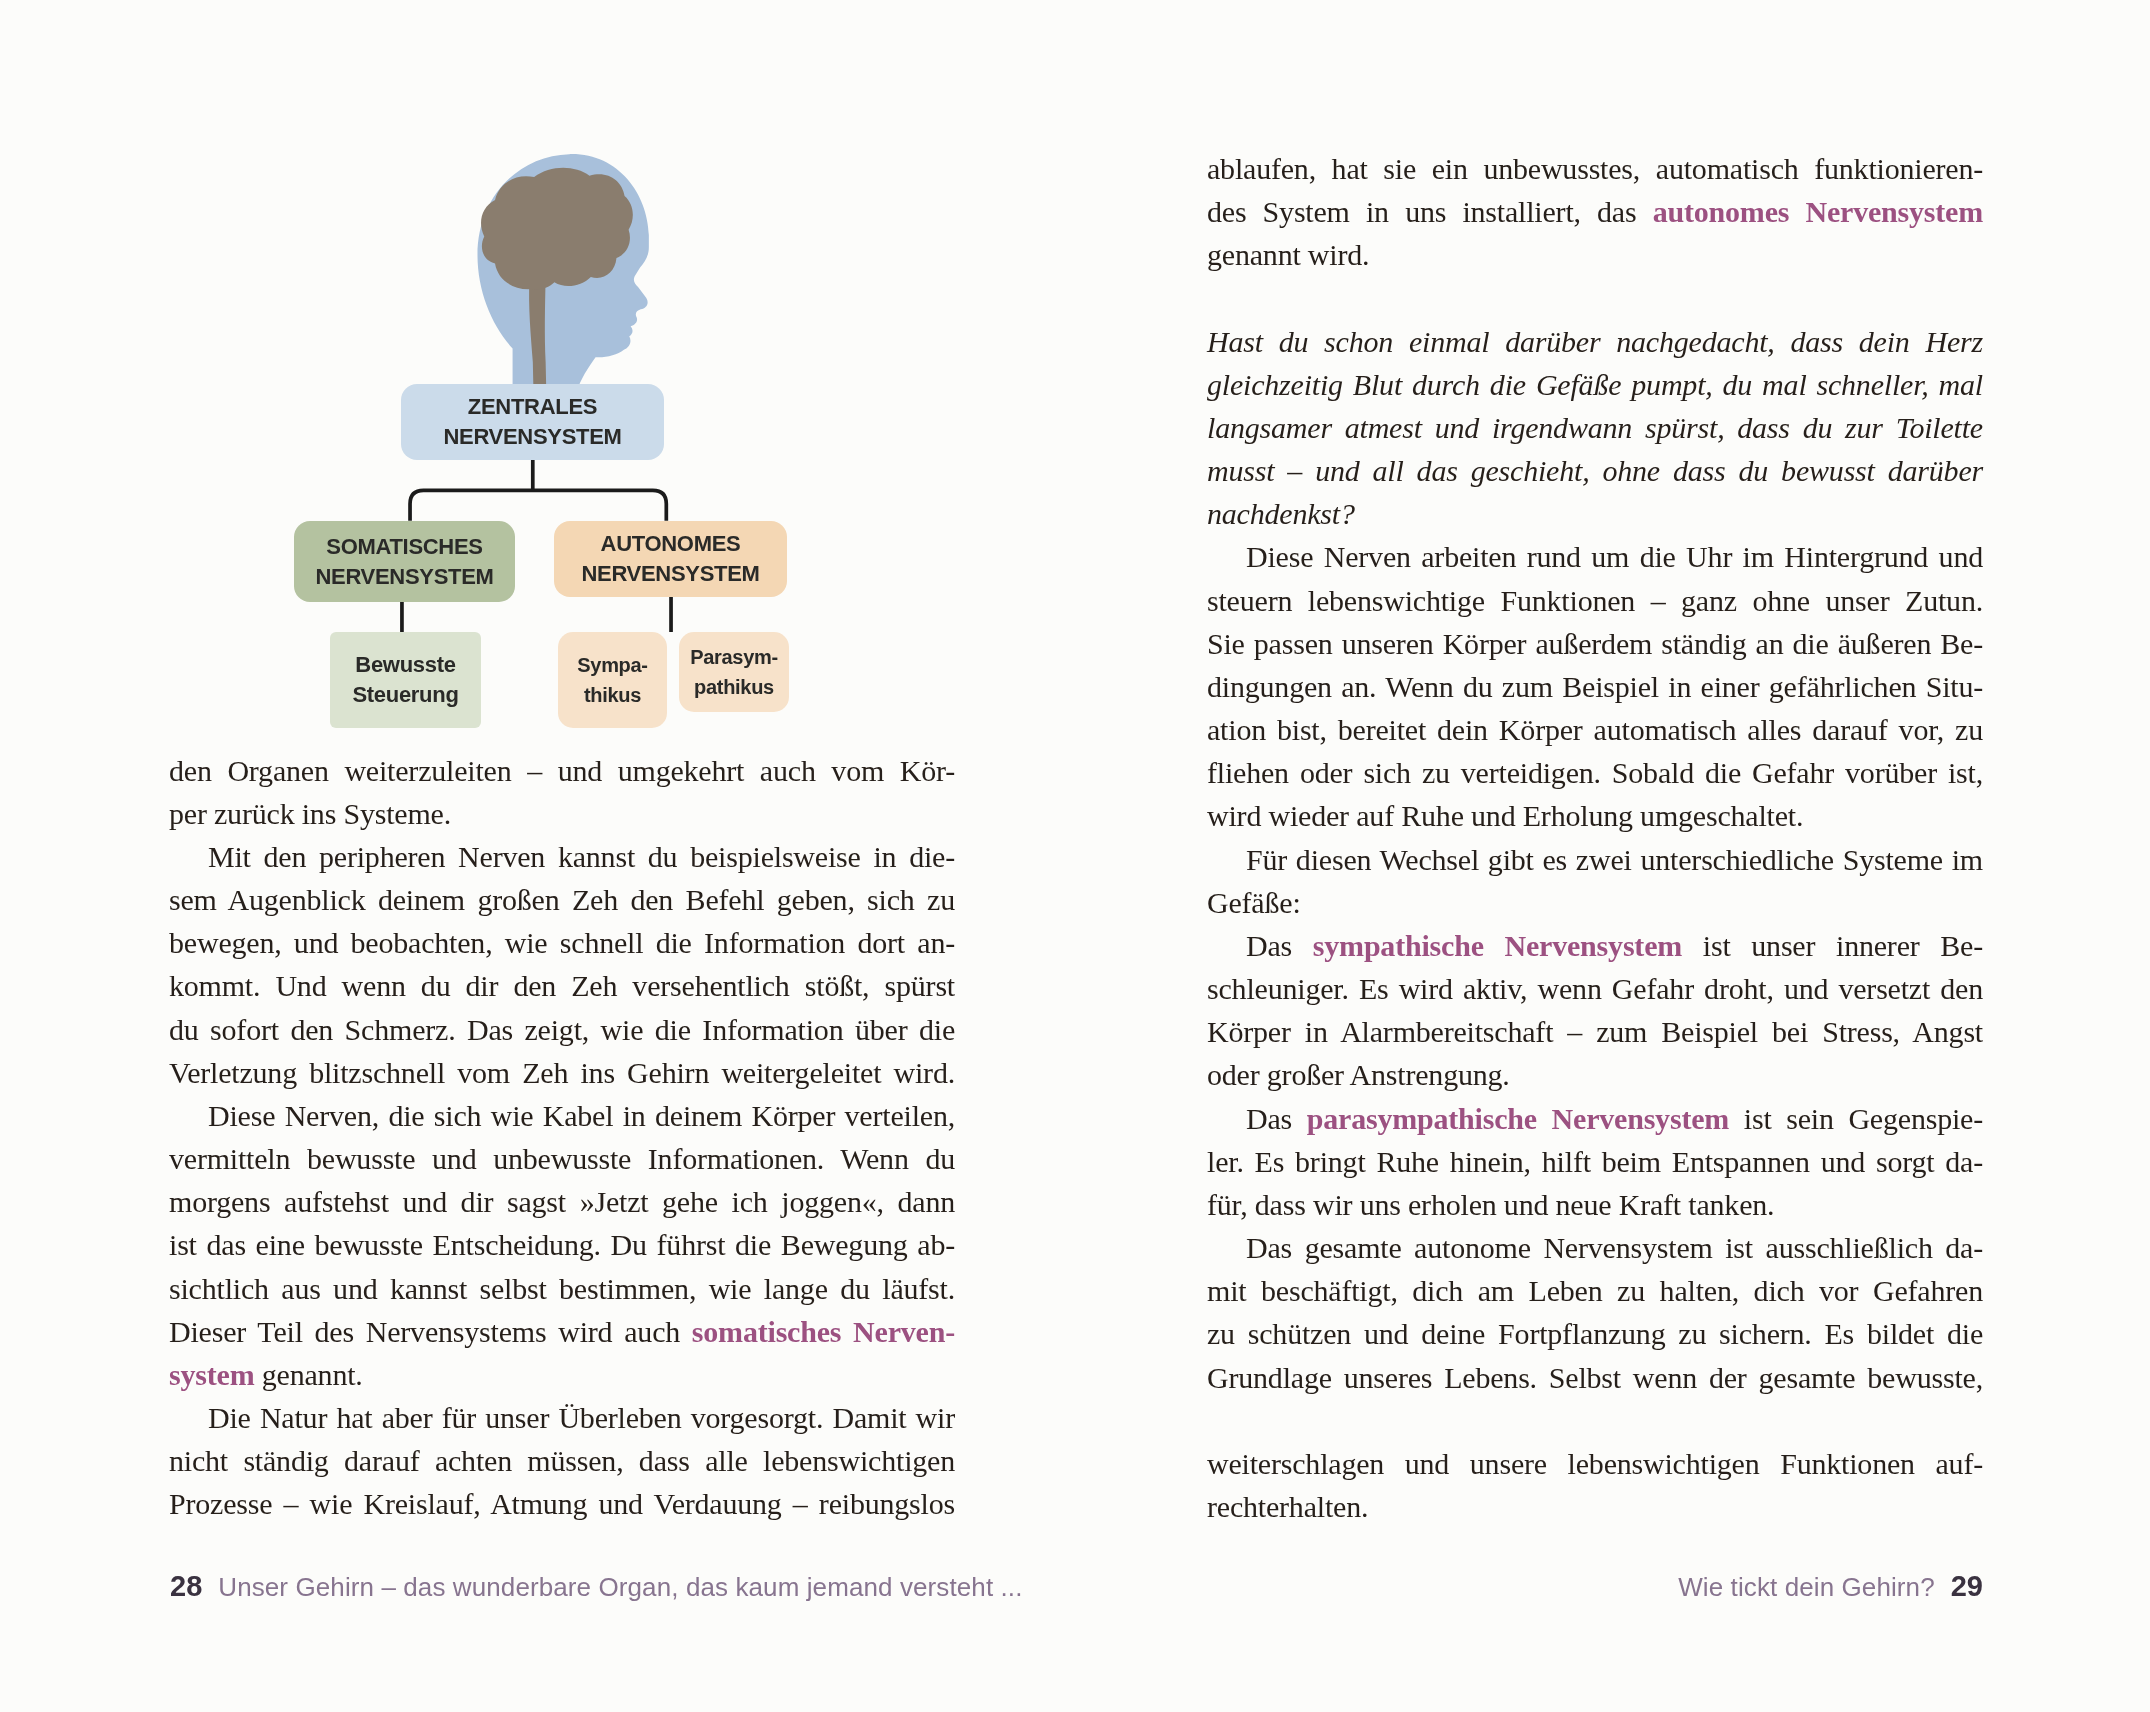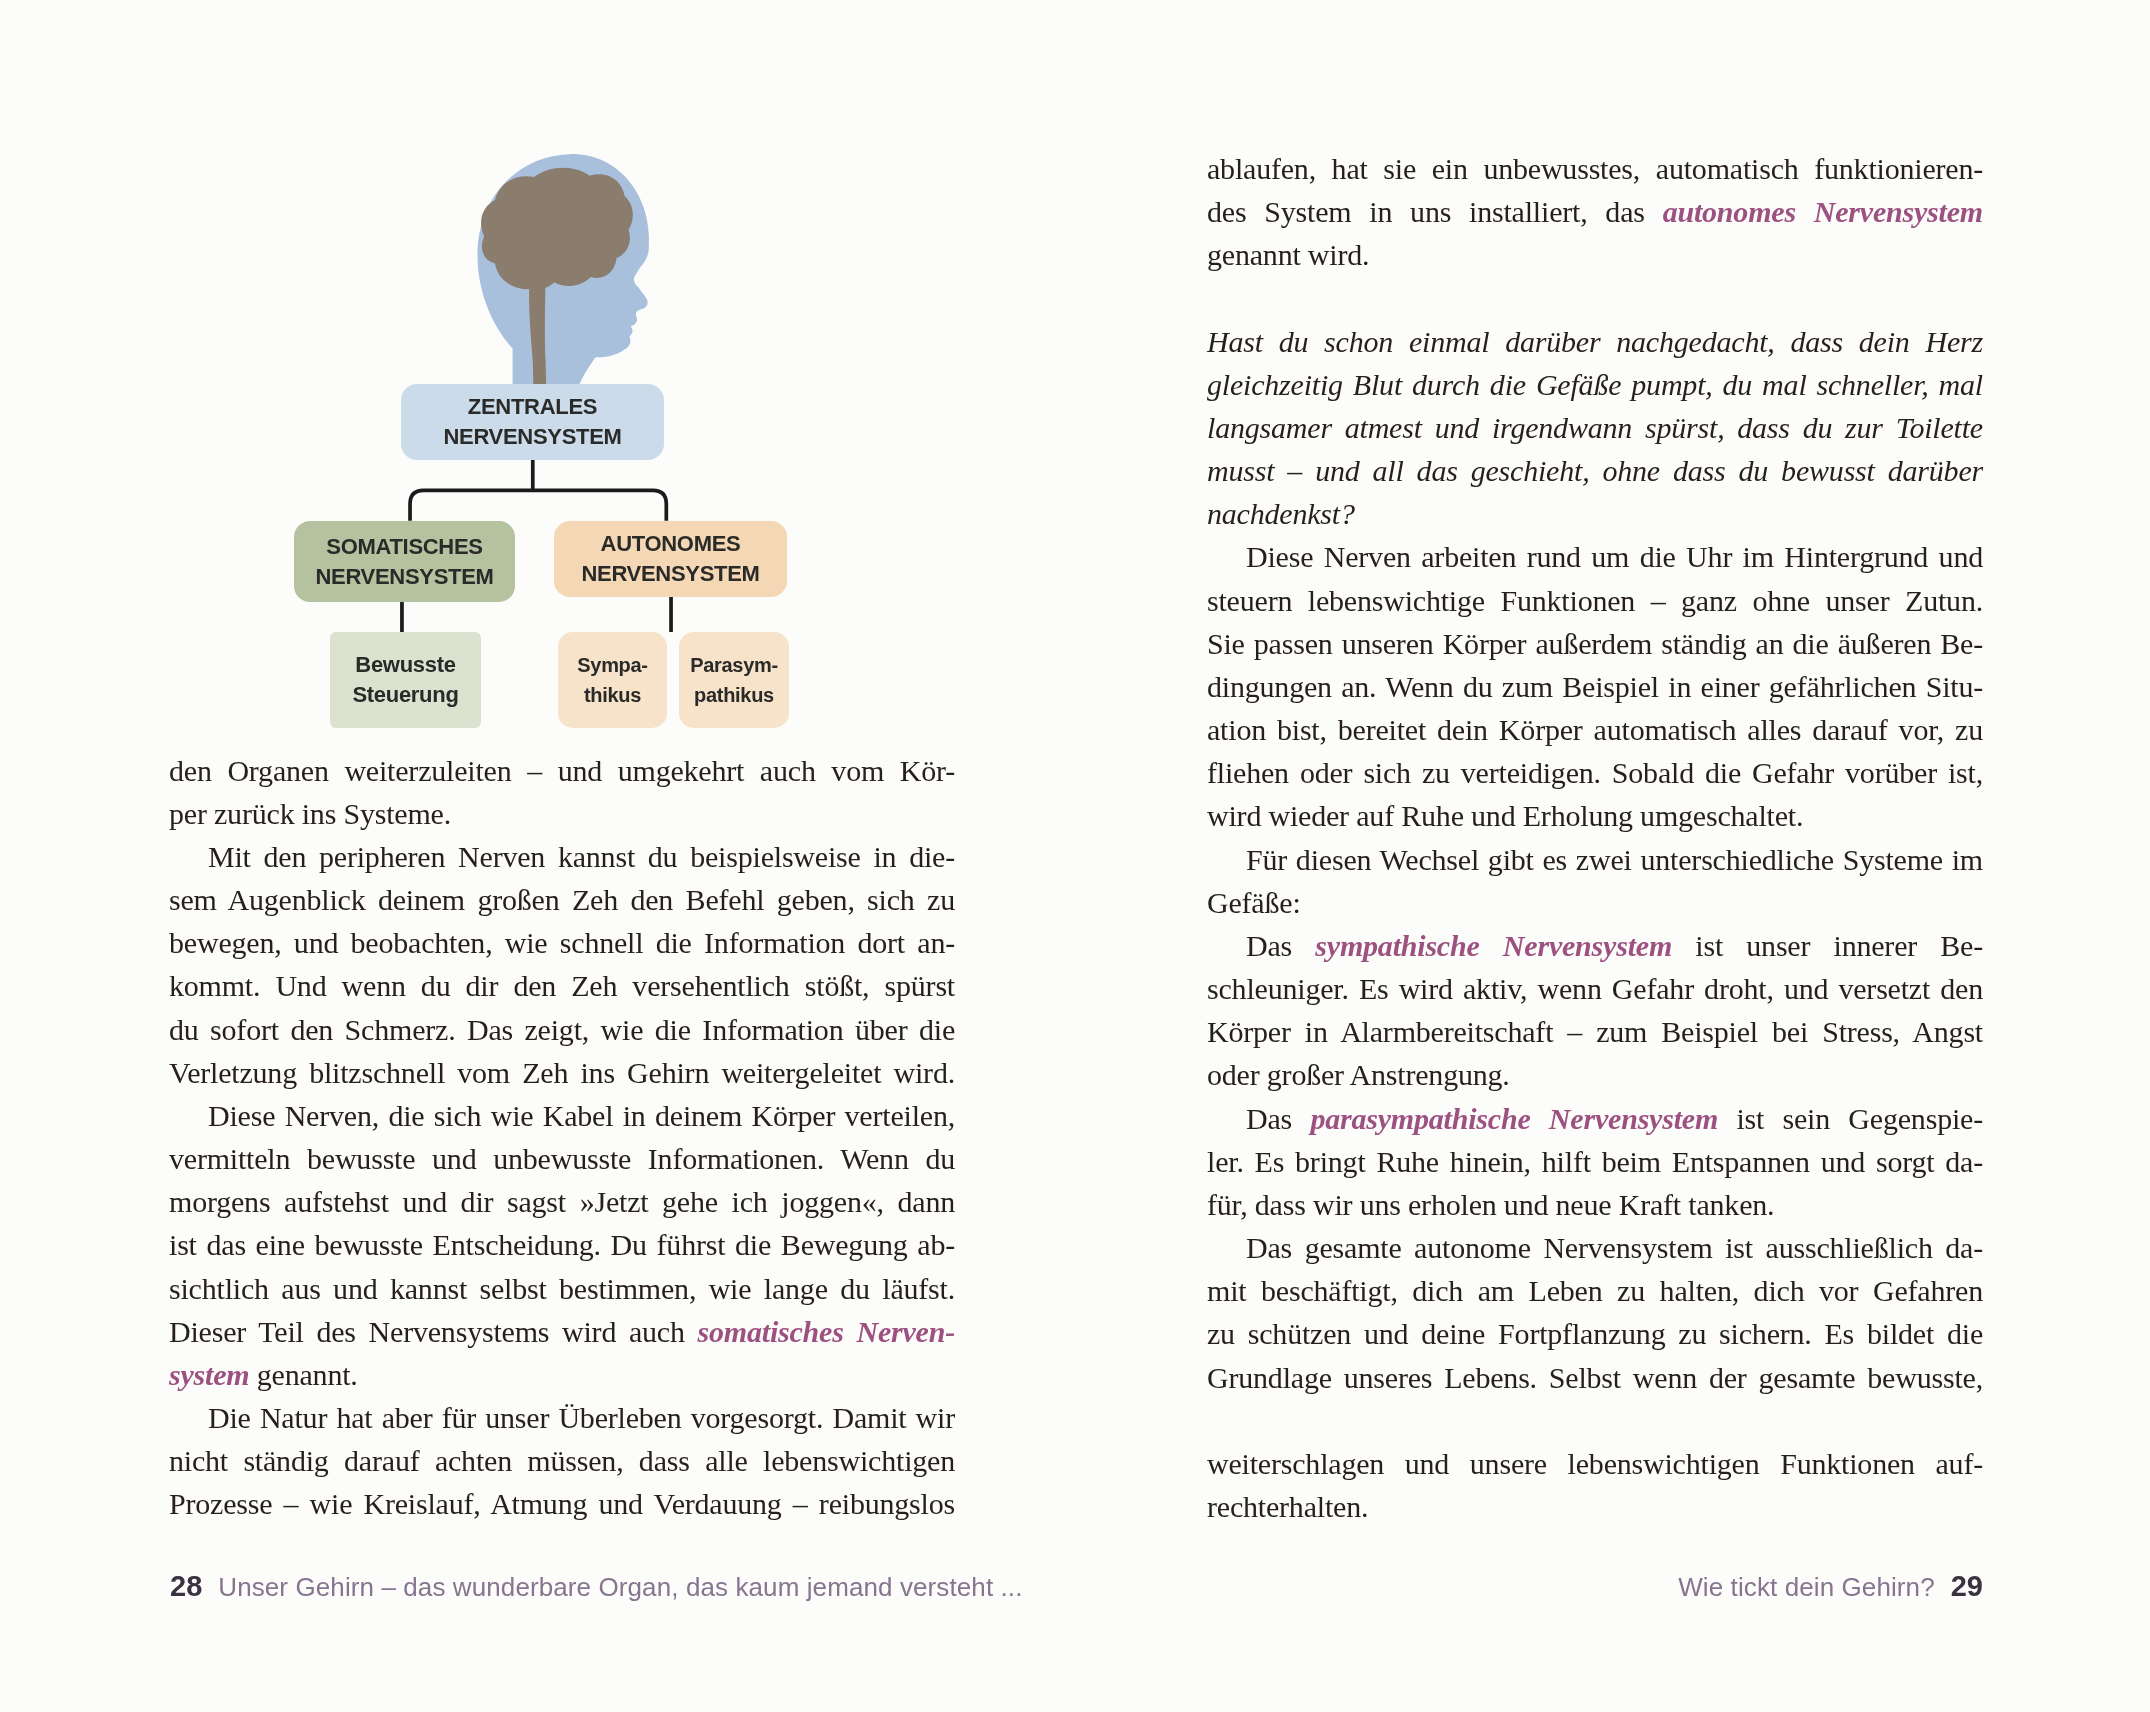--- a/index.html
+++ b/index.html
@@ -22,33 +22,33 @@
     position:absolute;display:flex;flex-direction:column;align-items:center;justify-content:center;
     font-family:"Liberation Sans", sans-serif;font-weight:bold;color:#2a2a28;text-align:center;
     letter-spacing:-0.3px;
   }
   .dbox div{line-height:30px;}
   .box-central{left:401px;top:384px;width:263px;height:76px;border-radius:16px;background:var(--box-blue);font-size:22px;}
   .box-somatic{left:294px;top:521px;width:221px;height:81px;border-radius:16px;background:var(--box-green);font-size:22px;}
   .box-autonomic{left:554px;top:521px;width:233px;height:76px;border-radius:16px;background:var(--box-peach);font-size:22px;}
   .box-conscious{left:330px;top:632px;width:151px;height:96px;border-radius:6px;background:var(--box-green-light);font-size:22px;}
   .box-sympathetic{left:558px;top:632px;width:109px;height:96px;border-radius:15px;background:var(--box-peach-light);font-size:20px;}
-  .box-parasympathetic{left:679px;top:632px;width:110px;height:96px;border-radius:15px;background:var(--box-peach-light);font-size:20px;}
+  .box-parasympathetic{left:679px;top:632px;width:110px;height:80px;border-radius:15px;background:var(--box-peach-light);font-size:20px;}
   
   .textcol{position:absolute;top:0;height:1713px;}
   .textcol-left{left:169px;width:786px;}
   .textcol-right{left:1207px;width:776px;}
   .line{
     position:absolute;left:0;width:100%;height:43px;font-size:30px;line-height:43px;
     letter-spacing:-0.2px;box-sizing:border-box;white-space:normal;
   }
   .line.just{text-align:justify;text-align-last:justify;text-justify:inter-word;}
   .line.ind{padding-left:39px;}
   .line.it{font-style:italic;}
-  .hl{color:var(--accent);font-weight:bold;font-style:italic;}
+  .hl{color:var(--accent);font-weight:bold;}
   
   .footer{
     position:absolute;top:1570px;display:flex;align-items:baseline;gap:16px;
     font-family:"Liberation Sans", sans-serif;
   }
   .footer-left{left:170px;}
   .footer-right{left:1207px;width:776px;justify-content:flex-end;}
   .pnum{font-size:29px;font-weight:bold;color:var(--footer-number);}
   .ftitle{font-size:26px;color:var(--footer-title);letter-spacing:0.1px;}
 </style>

